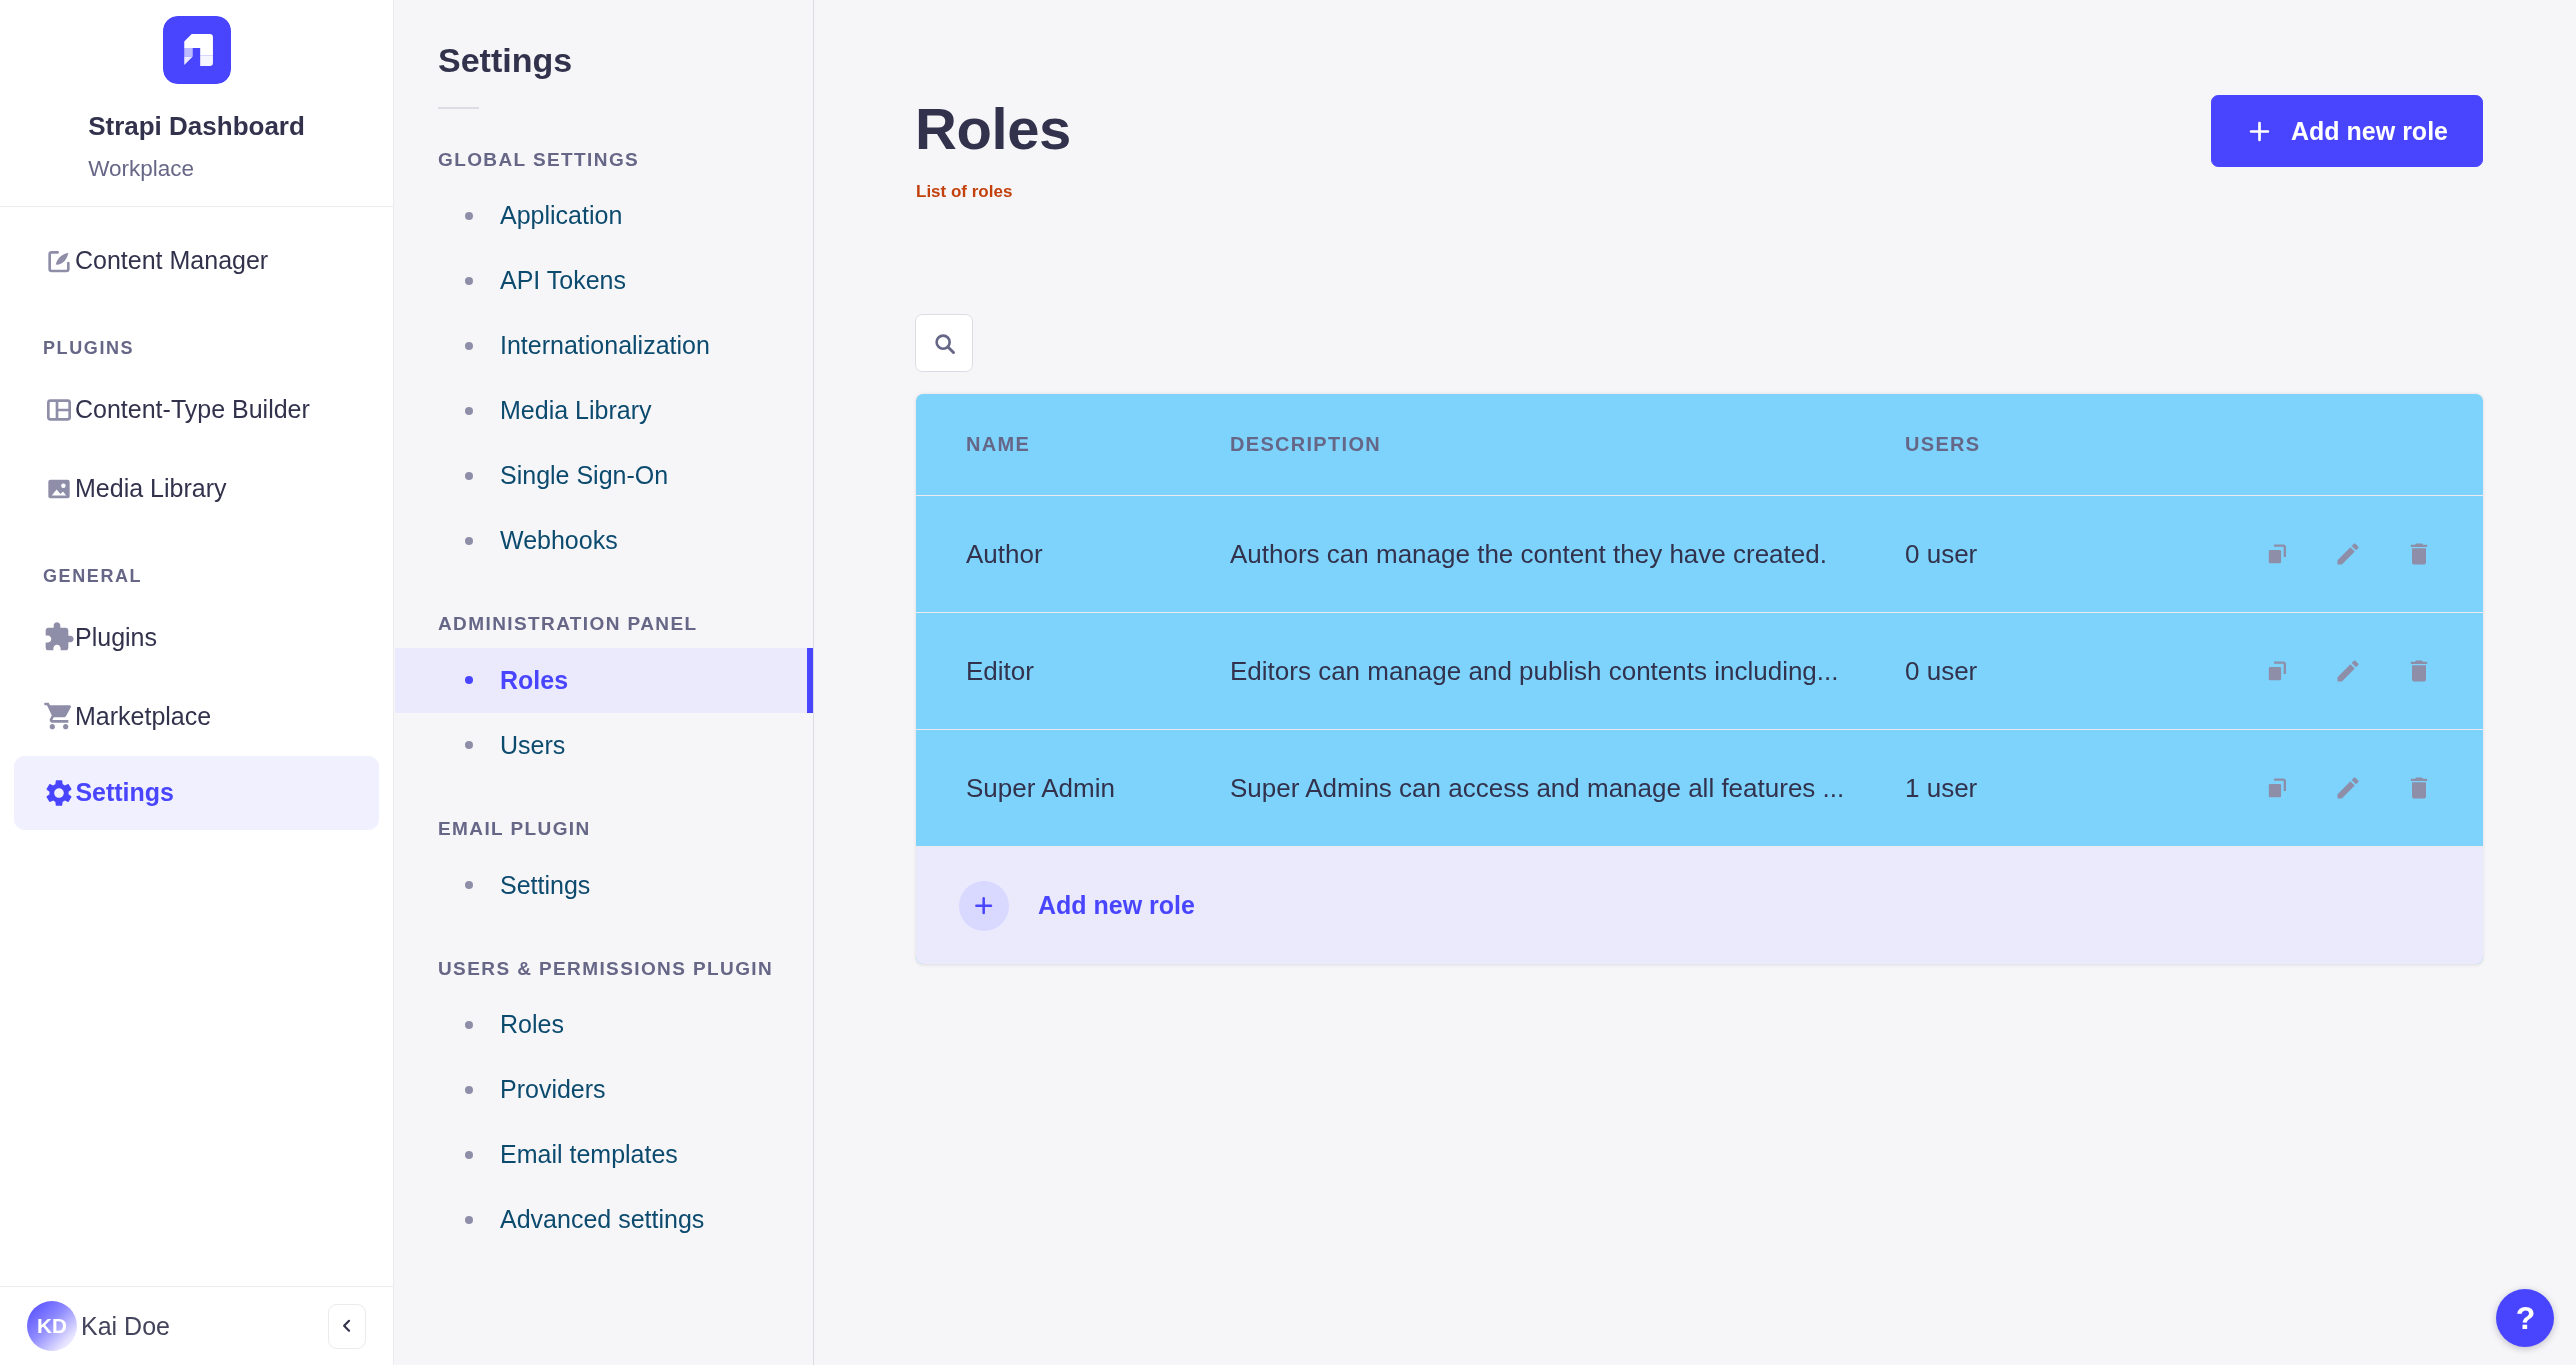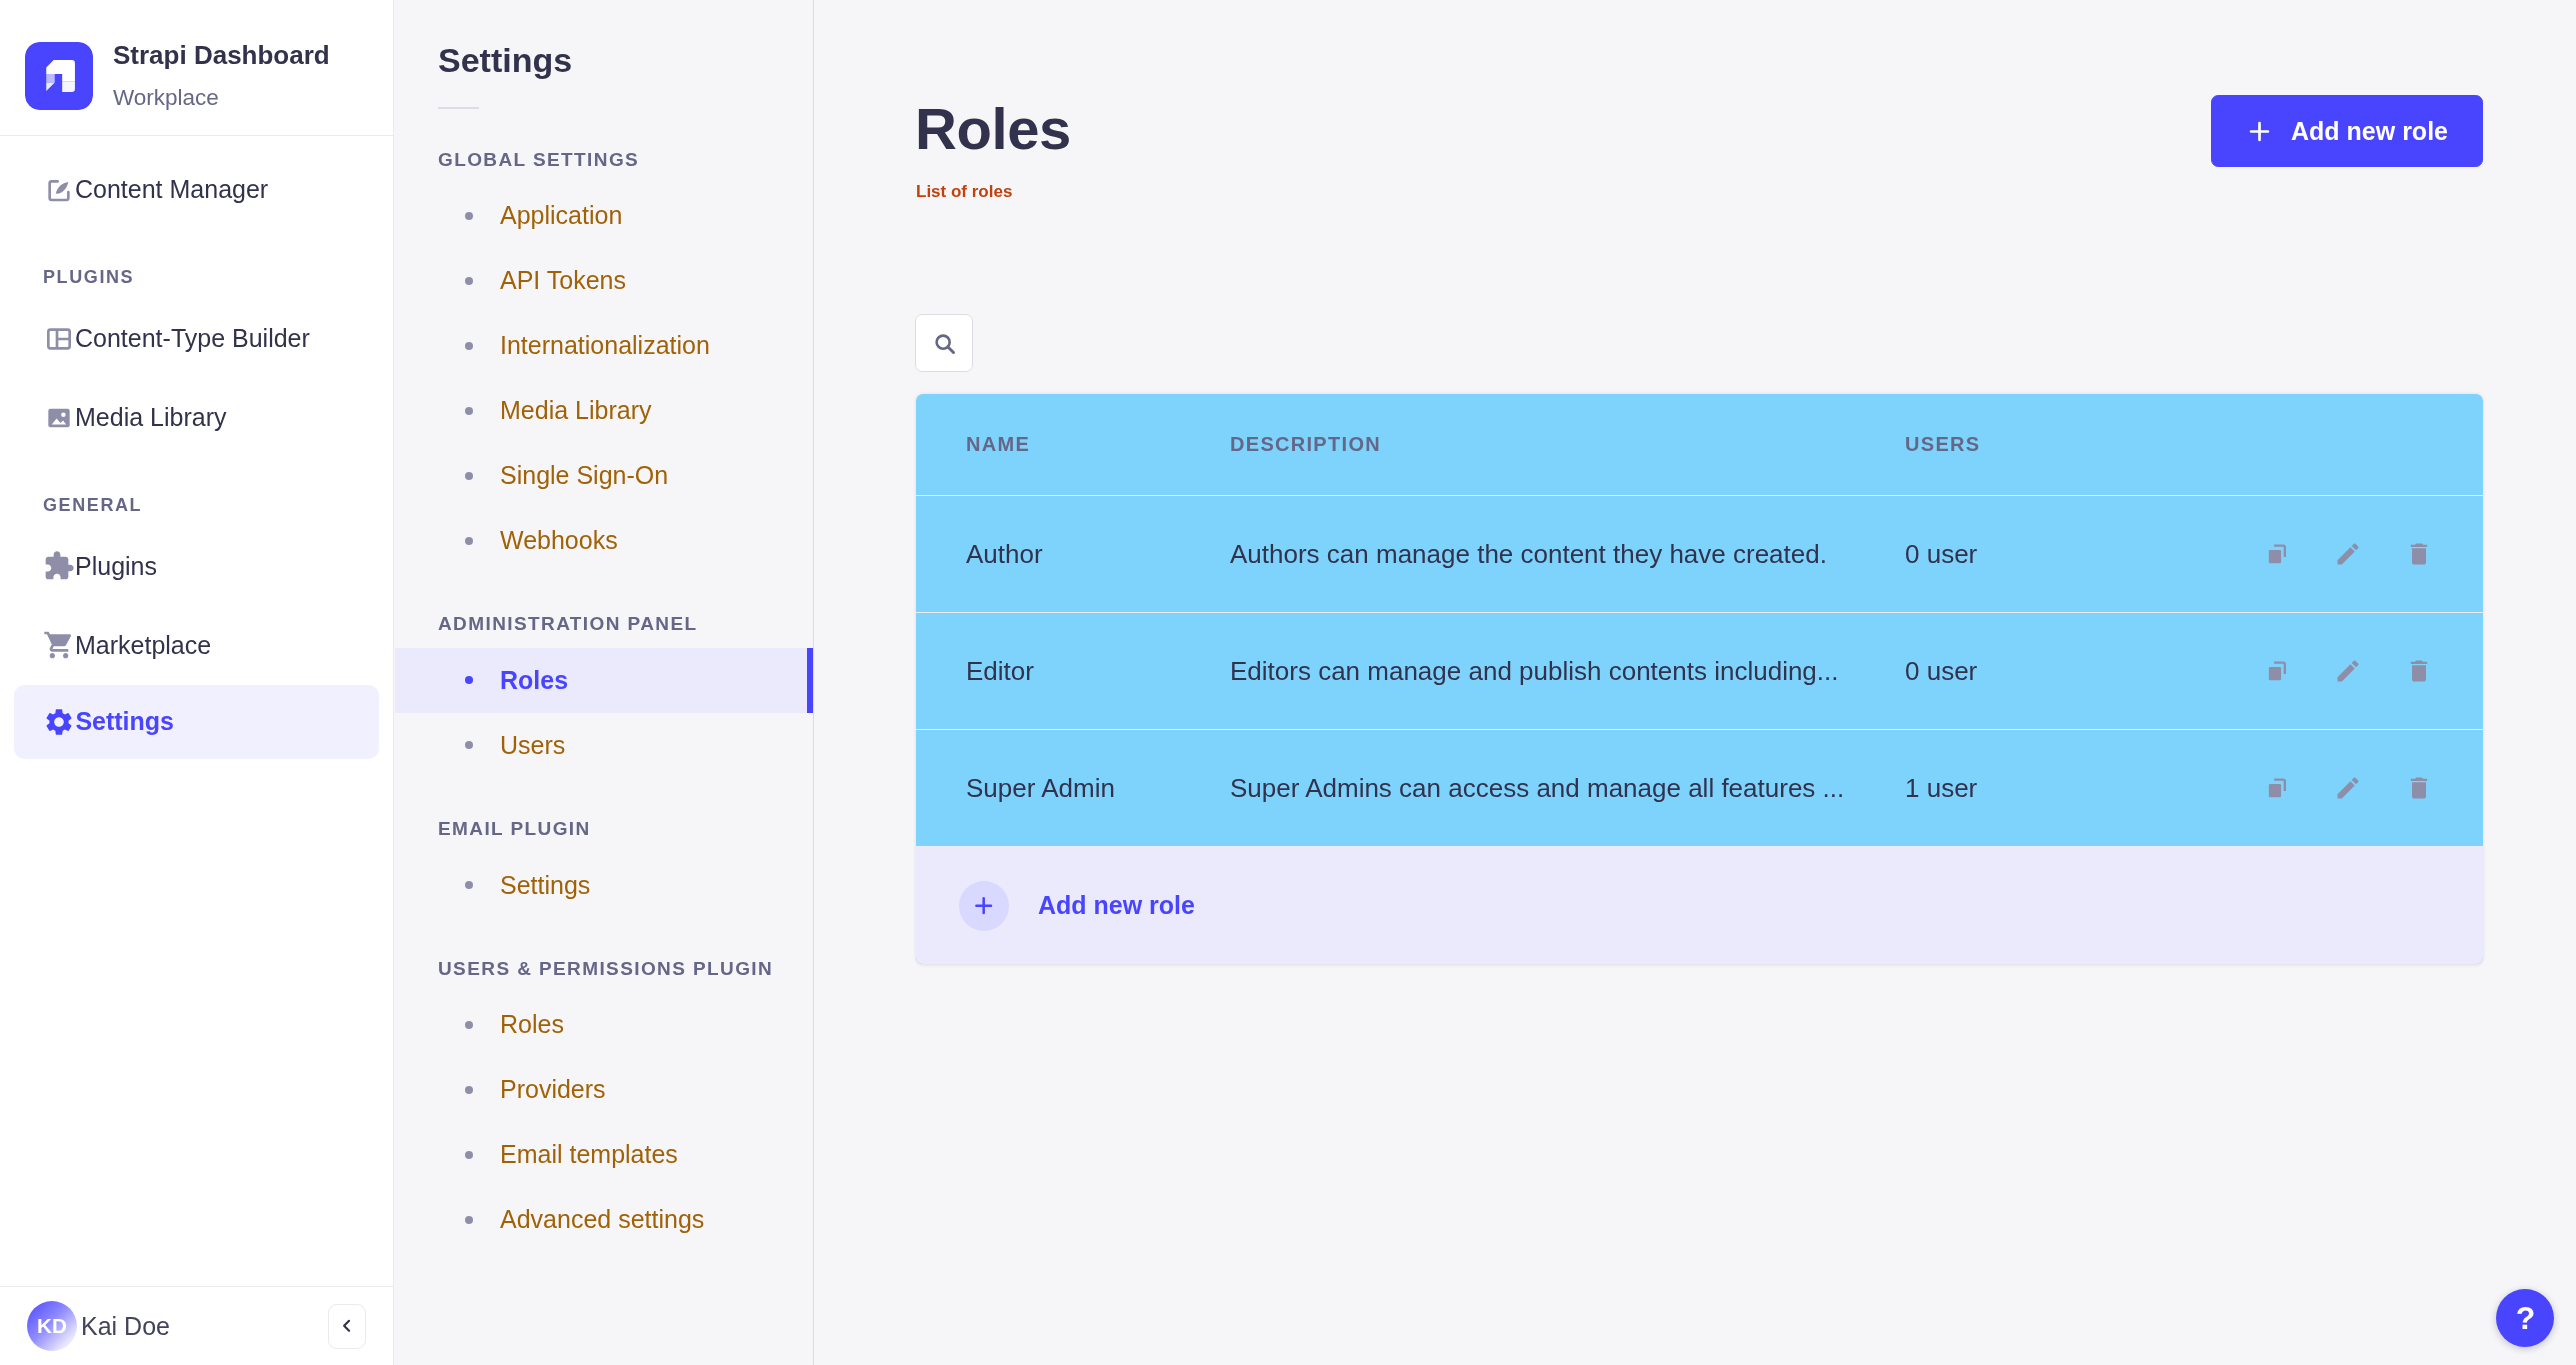--- a/index.html
+++ b/index.html
@@ -11,21 +11,21 @@
     position:relative;
     overflow:hidden;
   }
   svg { display:block; }
 
   
   .sidebar {
     position:absolute; left:0; top:0; bottom:0; width:394px;
     background:#ffffff; border-right:0.9px solid #eaeaef; z-index:3;
   }
-  .brand { display:flex; align-items:center; gap:20px; padding:41px 25px 24px 25px; border-bottom:0.9px solid #eaeaef; }
+  .brand { display:flex; align-items:center; gap:28px; padding:16px 25px 24px 25px; border-bottom:0.9px solid #eaeaef;flex-direction:column; }
   .brand-logo { width:68px; height:68px; border-radius:14.4px; flex:0 0 auto; }
   .brand-title { font-size:26px; font-weight:bold; color:#32324d; line-height:1.15; }
   .brand-sub { font-size:22.5px; color:#666687; margin-top:14px; }
   .nav { padding-top:14.4px; }
   .nav-item {
     display:flex; align-items:center; height:79px;
     padding:0 14.4px 0 43px; font-size:25px; color:#32324d; cursor:pointer;
   }
   .nav-item .nav-icon { width:32px; height:32px; color:#8e8ea9; flex:0 0 auto; }
   .nav-section {
@@ -62,21 +62,21 @@
   }
   .subnav-title { font-size:34px; font-weight:bold; color:#32324d; padding:41px 0 0 43px; }
   .subnav-divider { width:41px; height:1.8px; background:#dcdce4; margin:27px 0 0 43px; }
   .subnav-section-label {
     font-size:19px; font-weight:bold; letter-spacing:1.4px; color:#666687;
     padding-left:43px; margin:40px 0 12.6px 0;
   }
   .subnav-section-label.first { }
   .subnav-item {
     height:65px; display:flex; align-items:center; padding-left:70px;
-    font-size:25px; color:#a16207; position:relative; cursor:pointer;
+    font-size:25px; color:#0c4a6e; position:relative; cursor:pointer;
   }
   .bullet { width:8px; height:8px; border-radius:50%; background:#8e8ea9; margin-right:27px; flex:0 0 auto; }
   .subnav-item.active { background:#eaeafc; color:#4945ff; font-weight:bold; }
   .subnav-item.active .bullet { background:#4945ff; }
   .subnav-item.active::after {
     content:""; position:absolute; right:0; top:0; bottom:0; width:6.3px; background:#4945ff;
   }
 
   
   .main { position:absolute; left:815px; top:0; right:0; bottom:0; }

